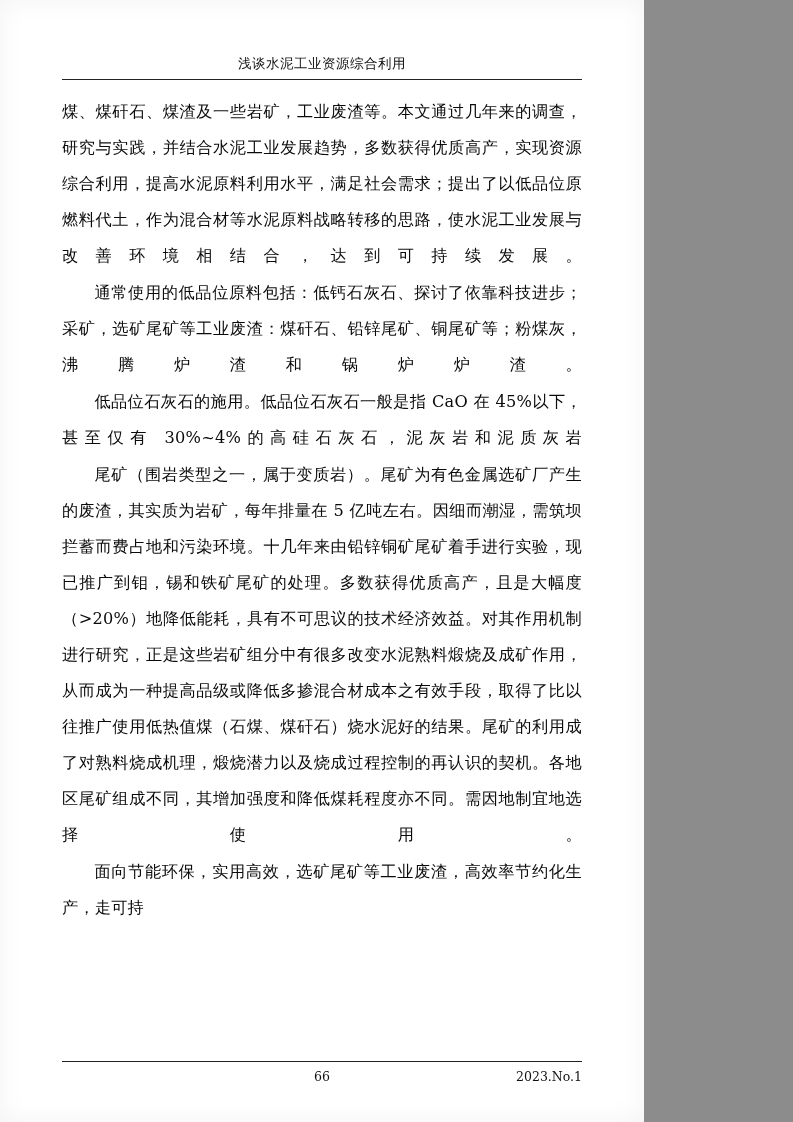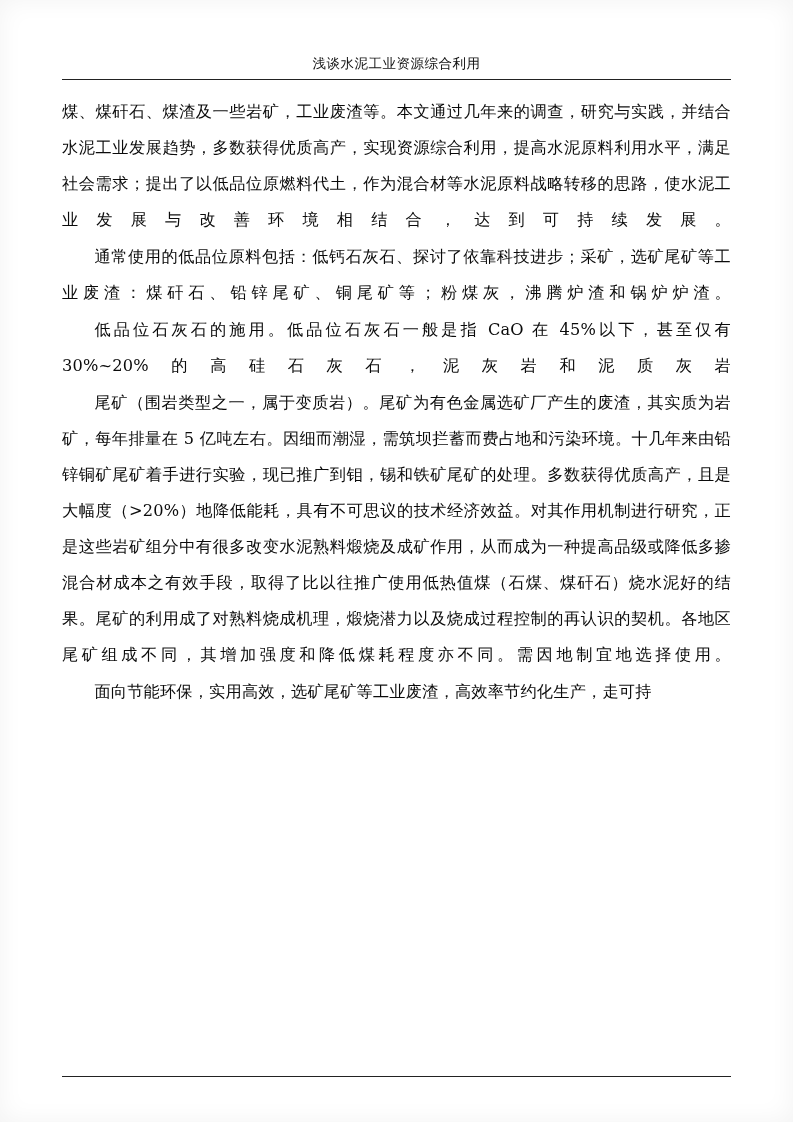--- a/index.html
+++ b/index.html
@@ -1,21 +1,21 @@
 <!DOCTYPE html>
 <html><head>
 <meta charset="utf-8">
 <style>
   html, body {
     margin: 0;
     padding: 0;
     background: #8c8c8c;
   }
   .page {
-    width: 793px;
+    width: 644px;
     height: 1122px;
     background: #ffffff;
     position: relative;
     box-sizing: border-box;
     font-family: "DejaVu Serif", "Liberation Serif", serif;
     overflow: hidden;
   }
   .page-inner {
     position: absolute;
     left: 62px;
@@ -91,24 +91,28 @@
 
 <div class="page">
   <div class="page-inner">
 
     <div class="header">浅谈水泥工业资源综合利用</div>
     <div class="header-rule"></div>
 
     <div class="body-text">
       <p>煤、煤矸石、煤渣及一些岩矿，工业废渣等。本文通过几年来的调查，研究与实践，并结合水泥工业发展趋势，多数获得优质高产，实现资源综合利用，提高水泥原料利用水平，满足社会需求；提出了以低品位原燃料代土，作为混合材等水泥原料战略转移的思路，使水泥工业发展与改善环境相结合，达到可持续发展。</p>
       <p class="indent">通常使用的低品位原料包括：低钙石灰石、探讨了依靠科技进步；采矿，选矿尾矿等工业废渣：煤矸石、铅锌尾矿、铜尾矿等；粉煤灰，沸腾炉渣和锅炉炉渣。</p>
-      <p class="indent">低品位石灰石的施用。低品位石灰石一般是指 CaO 在 45%以下，甚至仅有 30%~20%的高硅石灰石，泥灰岩和泥质灰岩</p>
+      <p class="indent">低品位石灰石的施用。低品位石灰石一般是指 CaO 在 45%以下，甚至仅有 30%~4%的高硅石灰石，泥灰岩和泥质灰岩</p>
       <p class="indent">尾矿（围岩类型之一，属于变质岩）。尾矿为有色金属选矿厂产生的废渣，其实质为岩矿，每年排量在 5 亿吨左右。因细而潮湿，需筑坝拦蓄而费占地和污染环境。十几年来由铅锌铜矿尾矿着手进行实验，现已推广到钼，锡和铁矿尾矿的处理。多数获得优质高产，且是大幅度（&gt;20%）地降低能耗，具有不可思议的技术经济效益。对其作用机制进行研究，正是这些岩矿组分中有很多改变水泥熟料煅烧及成矿作用，从而成为一种提高品级或降低多掺混合材成本之有效手段，取得了比以往推广使用低热值煤（石煤、煤矸石）烧水泥好的结果。尾矿的利用成了对熟料烧成机理，煅烧潜力以及烧成过程控制的再认识的契机。各地区尾矿组成不同，其增加强度和降低煤耗程度亦不同。需因地制宜地选择使用。</p>
       <p class="indent last-natural">面向节能环保，实用高效，选矿尾矿等工业废渣，高效率节约化生产，走可持</p>
     </div>
   </div>
 
   <div class="footer">
     <div class="footer-rule"></div>
+    <div class="footer-row">
+      <span class="footer-page">66</span>
+      <span class="footer-issue">2023.No.1</span>
+    </div>
   </div>
 
   <div class="noise-edge"></div>
 </div>
 
 </body></html>

